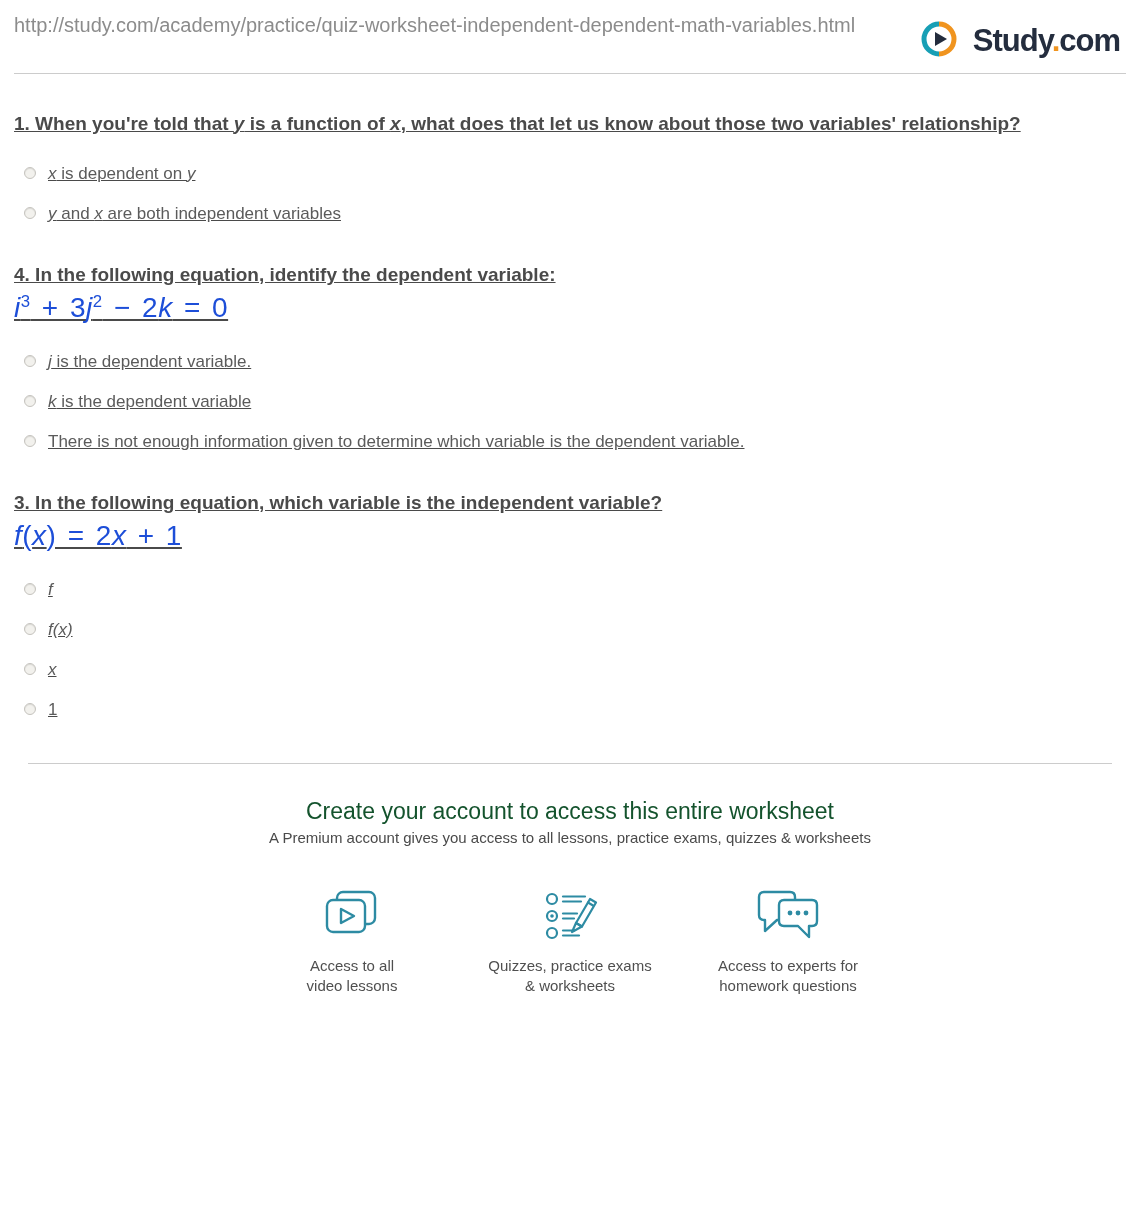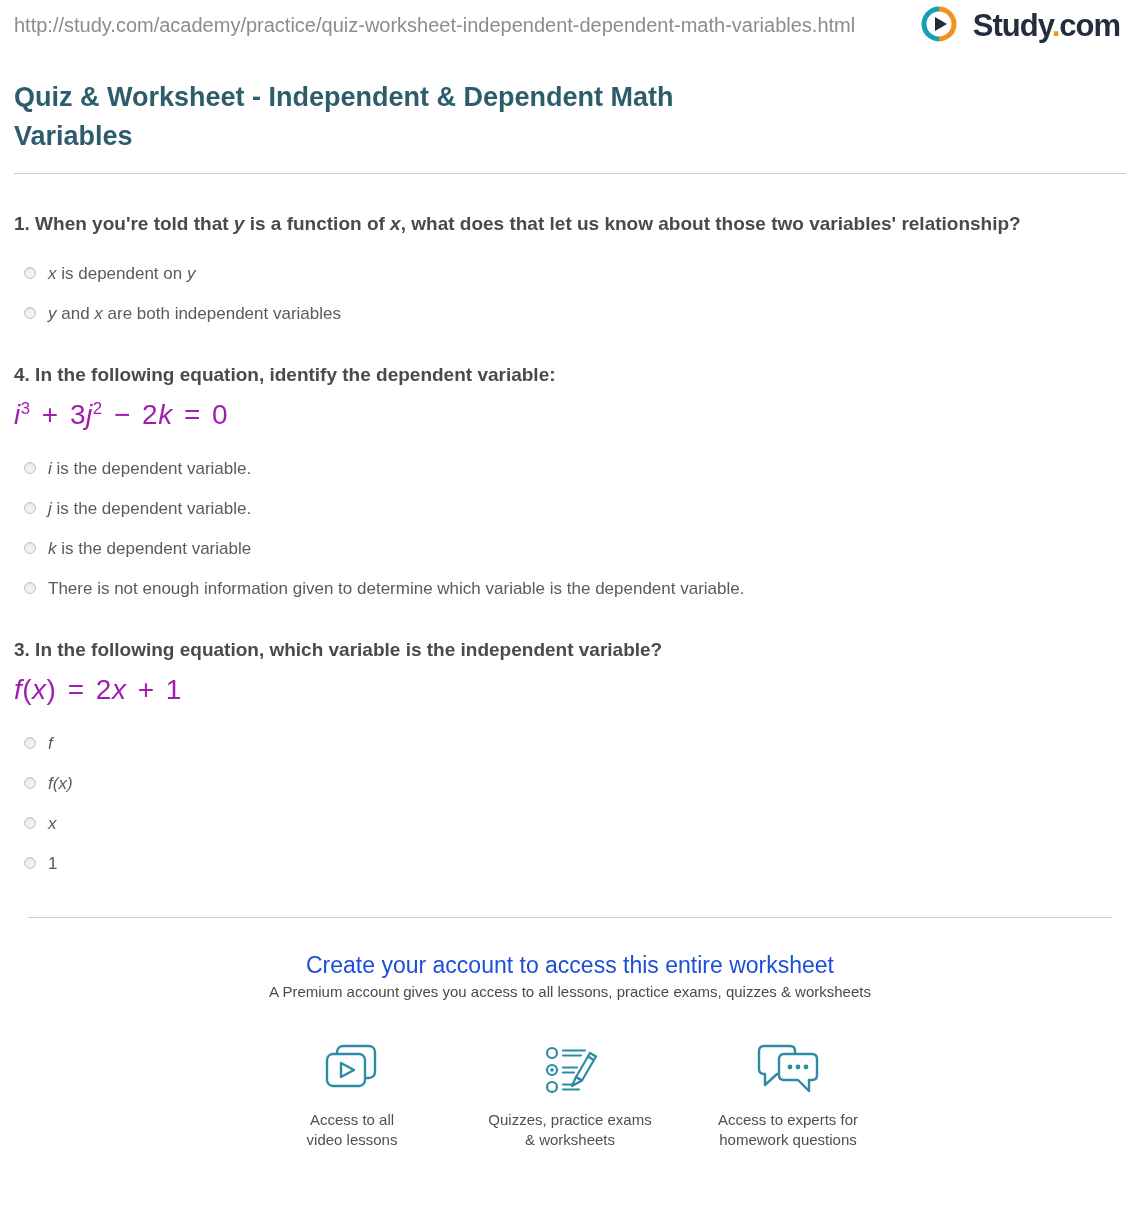--- a/index.html
+++ b/index.html
@@ -7,56 +7,56 @@
   body {
     font-family: "Liberation Sans", "DejaVu Sans", sans-serif;
     width: 1140px;
     color: #4a4a4a;
   }
   .page { width: 1140px; background: #fff; position: relative; }
 
   
   header { position: relative; padding: 12px 14px 0 14px; height: 56px; }
   .url { font-size: 20px; color: #8c8c8c; padding-top: 2px; }
-  .logo { position: absolute; top: 6px; right: 20px; display: flex; align-items: center; gap: 16px; cursor: pointer; }
+  .logo { position: absolute; top: 21px; right: 20px; display: flex; align-items: center; gap: 16px; cursor: pointer; }
   .logo-text { font-size: 31px; font-weight: 700; color: #242d3e; letter-spacing: -1px; }
   .logo-text .dot { color: #f0941f; }
 
   
   h1.title {
     margin: 22px 14px 0 14px;
     font-size: 27px;
     line-height: 39px;
     font-weight: 600;
     color: #2d5d6c;
     white-space: pre-line;
   }
   .divider { border: none; border-top: 1px solid #ccc; margin: 17px 14px 0 14px; }
 
   
   main { padding: 0 14px; }
-  .question { margin-top: 37px; }
+  .question { margin-top: 37px; text-decoration: underline; }
   .prompt { font-size: 19px; font-weight: 700; color: #4a4a4a; line-height: 25px; }
   .prompt i { font-weight: 600; }
-  .equation { font-size: 28px; color: #a21caf; margin-top: 12px; word-spacing: 3px; letter-spacing: 0.5px; }
+  .equation { font-size: 28px; color: #1d4ed8; margin-top: 5px; word-spacing: 3px; letter-spacing: 0.5px; }
   .equation sup { font-size: 60%; font-style: normal; line-height: 0; vertical-align: super; }
   .options { margin-top: 26px; }
   .option { display: flex; align-items: flex-start; margin-bottom: 17px; cursor: pointer; }
   .option:last-child { margin-bottom: 0; }
   .radio {
     width: 12px; height: 12px; border-radius: 50%;
     background: #f2f1ed; border: 1px solid #c5c3be;
     box-shadow: inset 0 1px 1px rgba(0,0,0,0.10);
     margin: 5px 12px 0 10px; flex-shrink: 0;
   }
   .option-label { font-size: 17px; color: #5b5b5b; line-height: 23px; }
 
   
   .cta { border-top: 1px solid #ccc; margin: 42px 14px 0 14px; padding-top: 34px; text-align: center; }
-  .cta-title { font-size: 23px; font-weight: 400; color: #1d4ed8; }
+  .cta-title { font-size: 23px; font-weight: 400; color: #14532d; }
   .cta-sub { font-size: 15px; color: #4a4a4a; margin-top: 4px; }
   .features { display: flex; justify-content: center; margin-top: 40px; }
   .feature { width: 218px; }
   .feature-icon { height: 58px; display: flex; align-items: flex-end; justify-content: center; }
   .feature-label { margin-top: 12px; font-size: 15px; color: #4f4f4f; line-height: 20px; white-space: pre-line; }
 </style>
 </head>
 <body>
 
 <div class="page">
@@ -68,22 +68,20 @@
         <svg width="36" height="36" viewBox="0 0 36 36">
           <path d="M18 3 A15 15 0 0 0 18 33" stroke="#179fb5" stroke-width="5" fill="none"></path>
           <path d="M18 3 A15 15 0 0 1 18 33" stroke="#f0941f" stroke-width="5" fill="none"></path>
           <path d="M14 11 L26 18 L14 25 Z" fill="#232c3d"></path>
         </svg>
       </span>
       <span class="logo-text"><span>Study</span><span class="dot">.</span><span>com</span></span>
     </div>
   </header>
 
-  <h1 class="title">Quiz &amp; Worksheet - Independent &amp; Dependent Math
-Variables</h1>
   <hr class="divider">
 
   <main>
 
     <section class="question">
       <div class="prompt">1. When you're told that <i>y</i> is a function of <i>x</i>, what does that let us know about those two variables' relationship?</div>
       <div class="options">
         <div class="option">
           <span class="radio"></span>
           <span class="option-label"><i>x</i> is dependent on <i>y</i></span>
@@ -92,24 +90,20 @@
           <span class="radio"></span>
           <span class="option-label"><i>y</i> and <i>x</i> are both independent variables</span>
         </div>
       </div>
     </section>
 
     <section class="question">
       <div class="prompt">4. In the following equation, identify the dependent variable:</div>
       <div class="equation"><i>i</i><sup>3</sup> + 3<i>j</i><sup>2</sup> − 2<i>k</i> = 0</div>
       <div class="options">
-        <div class="option">
-          <span class="radio"></span>
-          <span class="option-label"><i>i</i> is the dependent variable.</span>
-        </div>
         <div class="option">
           <span class="radio"></span>
           <span class="option-label"><i>j</i> is the dependent variable.</span>
         </div>
         <div class="option">
           <span class="radio"></span>
           <span class="option-label"><i>k</i> is the dependent variable</span>
         </div>
         <div class="option">
           <span class="radio"></span>

